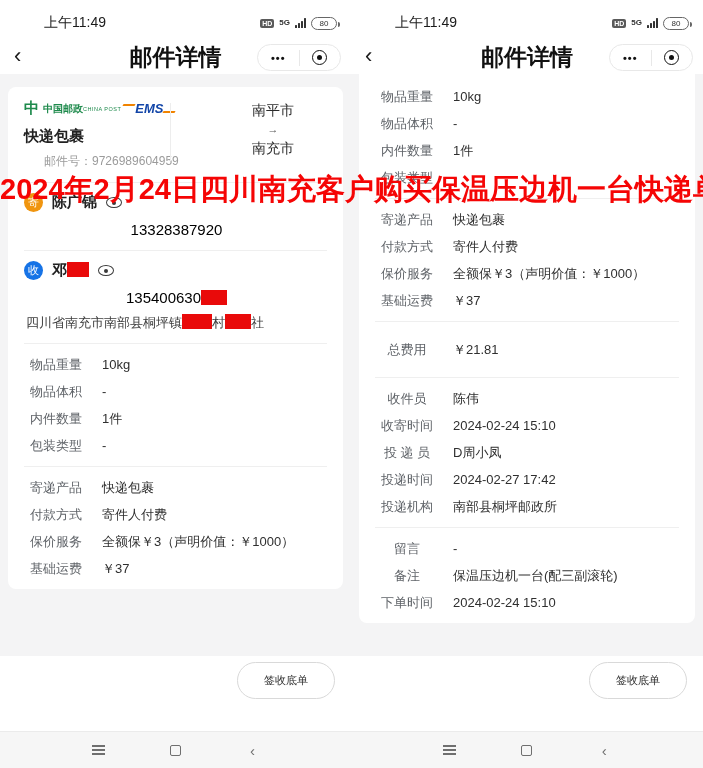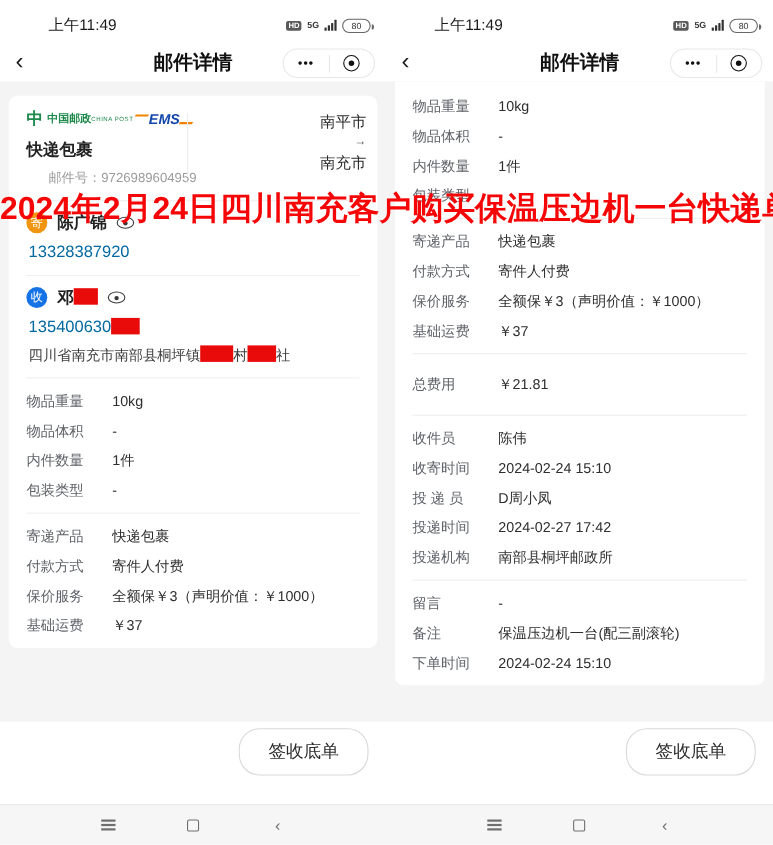--- a/index.html
+++ b/index.html
@@ -17,21 +17,21 @@
   .net-label { font-size:8px; color:#333; font-weight:700; line-height:8px; text-align:center; }
   .sig { display:flex; align-items:flex-end; gap:1px; height:10px; }
   .sig i { width:2px; background:#333; display:block; border-radius:0.5px; }
   .sig i:nth-child(1){height:3px}.sig i:nth-child(2){height:5px}.sig i:nth-child(3){height:7px}.sig i:nth-child(4){height:10px}
   .battery { width:26px; height:13px; border:1px solid #666; border-radius:7px; font-size:8px; color:#333; display:flex; align-items:center; justify-content:center; position:relative; }
   .battery::after { content:''; position:absolute; right:-4px; top:4px; width:2px; height:5px; background:#666; border-radius:0 2px 2px 0; }
 
   
   .navbar { height:34px; background:#fff; position:relative; display:flex; align-items:center; justify-content:center; }
   .nav-back { position:absolute; left:14px; top:4px; font-size:22px; color:#1a1a1a; line-height:24px; font-weight:400; cursor:pointer; }
-  .nav-title { font-size:18px; font-weight:600; color:#111; }
+  .nav-title { font-size:23px; font-weight:600; color:#111; }
   .capsule { position:absolute; right:10px; top:4px; width:84px; height:27px; border:1px solid #e8e8e8; border-radius:14px; background:#fff; display:flex; align-items:center; }
   .capsule .half { flex:1; display:flex; align-items:center; justify-content:center; height:100%; cursor:pointer; }
   .capsule .sep { width:1px; height:16px; background:#e8e8e8; }
   .dots { font-size:11px; color:#111; letter-spacing:1px; font-weight:700; }
   .target { width:15px; height:15px; border:1.6px solid #111; border-radius:50%; position:relative; }
   .target::after { content:''; position:absolute; left:50%; top:50%; width:5px; height:5px; margin:-2.5px 0 0 -2.5px; background:#111; border-radius:50%; }
 
   
   .content { height:582px; background:#f4f4f5; overflow:hidden; position:relative; }
   .card { background:#fff; margin:0 8px; }
@@ -48,50 +48,50 @@
   .cp-text { display:flex; flex-direction:row; line-height:10px; }
   .cp-cn { color:#1e8a4c; font-size:10px; font-weight:700; }
   .cp-en { color:#1e8a4c; font-size:5.5px; letter-spacing:0.5px; }
   .ems-logo { color:#1245a8; font-style:italic; font-weight:700; font-size:13px; position:relative; padding:0 4px; }
   .ems-logo::before, .ems-logo::after { content:''; position:absolute; height:2px; width:12px; background:#f08300; transform:skewX(-30deg); }
   .ems-logo::before { left:-8px; top:3px; }
   .ems-logo::after { right:-8px; bottom:3px; }
   .prod-name { font-size:15px; font-weight:700; color:#222; margin-top:9px; }
   .mail-no { font-size:12px; color:#9b9b9b; margin-top:7px;padding-left:20px; }
   .vdiv { position:absolute; left:162px; top:16px; width:1px; height:58px; background:#ededed; }
-  .route { position:absolute; left:205px; right:10px; top:13px; text-align:right; font-size:14px; color:#2b2b2b; line-height:21px; }
+  .route { position:absolute; left:205px; right:10px; top:13px; text-align:center; font-size:14px; color:#2b2b2b; line-height:21px; }
   .route .arr { font-size:11px; color:#555; line-height:17px; }
 
   
   .person-section { padding:10px 16px 12px; }
   .person-row { display:flex; align-items:center; gap:9px; }
   .badge { width:19px; height:19px; border-radius:50%; color:#fff; font-size:11px; display:flex; align-items:center; justify-content:center; flex:0 0 19px; }
   .badge.send { background:#f0950f; }
   .badge.recv { background:#1673e6; }
   .p-name { font-size:15px; font-weight:700; color:#222; }
   .eye { width:16px; height:11px; border:1.4px solid #3a3a3a; border-radius:50%; position:relative; cursor:pointer; }
   .eye::after { content:''; position:absolute; left:50%; top:50%; width:4px; height:4px; margin:-2px 0 0 -2px; border-radius:50%; background:#3a3a3a; }
-  .p-phone { font-size:15px; color:#0369a1; margin:9px 0 0 2px; }
+  .p-phone { font-size:15px; color:#000000; margin:9px 0 0 2px;text-align:center; }
   .p-addr { font-size:13px; color:#3c3c3c; margin:8px 0 0 2px; line-height:17px; }
   .redact { display:inline-block; background:#e90a0a; vertical-align:-2px; }
   .redact.name { width:22px; height:15px; }
   .redact.tail { width:26px; height:15px; }
   .redact.a1 { width:30px; height:15px; }
   .redact.a2 { width:26px; height:15px; }
 
   
-  .kv-section { padding:7px 16px; }
+  .kv-section { padding:7px 16px;text-align:center; }
   .kv { display:flex; align-items:flex-start; padding:6px 0; font-size:13px; line-height:15px; }
   .kv-label { width:64px; flex:0 0 64px; color:#5f6368; margin-right:14px; white-space:pre; }
   .kv-value { color:#2f2f2f; }
   .kv-section.total .kv { padding:13px 0; }
 
   
   .footer-bar { height:75px; background:#fff; display:flex; align-items:flex-start; justify-content:flex-end; padding:6px 16px 0 0; }
-  .sign-btn { border:1px solid #d9d9d9; background:#fff; border-radius:19px; padding:10px 26px; font-size:16px; color:#2b2b2b; cursor:pointer; font-family:inherit; }
+  .sign-btn { border:1px solid #d9d9d9; background:#fff; border-radius:19px; padding:10px 26px; font-size:11px; color:#2b2b2b; cursor:pointer; font-family:inherit; }
 
   
   .android-nav { height:37px; background:#f6f6f6; border-top:1px solid #ebebeb; display:flex; align-items:center; justify-content:space-around; padding:0 60px; }
   .an-ic { color:#6f6f6f; cursor:pointer; display:flex; align-items:center; justify-content:center; width:30px; height:20px; }
   .ic-menu { display:flex; flex-direction:column; gap:2.5px; }
   .ic-menu i { width:13px; height:1.4px; background:#6f6f6f; display:block; }
   .ic-home { width:11px; height:11px; border:1.5px solid #6f6f6f; border-radius:2px; }
   .ic-back { font-size:15px; color:#6f6f6f; line-height:15px; }
 
   

